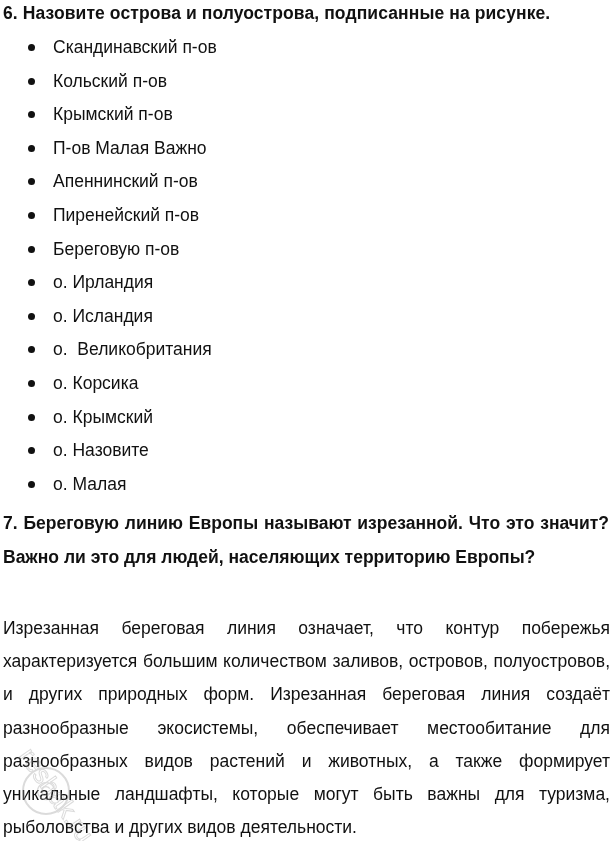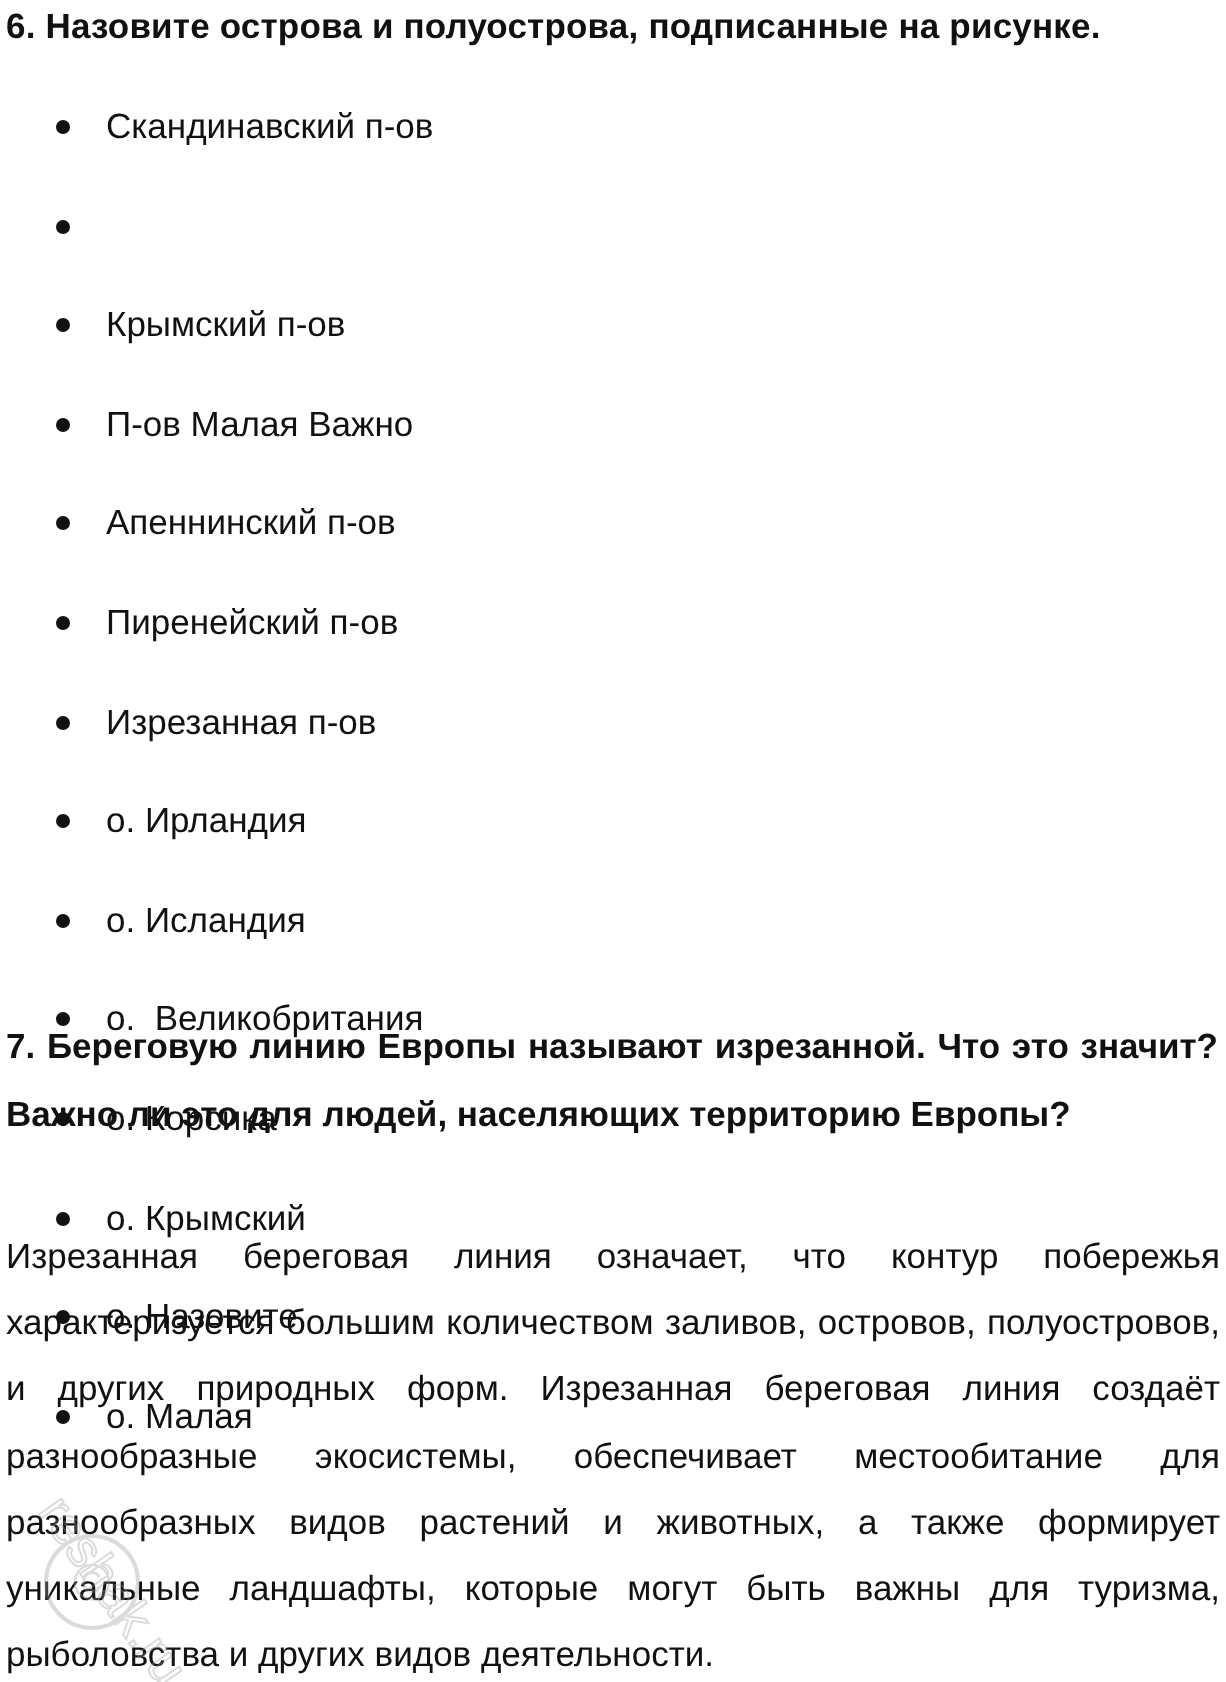--- a/index.html
+++ b/index.html
@@ -41,21 +41,20 @@
       padding: 0;
       list-style: none;
     }
     .bullet-list li {
       position: relative;
       height: 33.6px;
       line-height: 33.6px;
       font-size: 17.5px;
       padding-left: 53px;
       white-space: pre;
-      margin-top: 16px;
     }
     .bullet-list li .dot {
       position: absolute;
       left: 28px;
       top: 13px;
       width: 7px;
       height: 7px;
       border-radius: 50%;
       background: #111111;
     }
@@ -117,26 +116,26 @@
   </style>
 </head>
 <body>
 
 <div class="page">
 
   <div class="q6-title">6. Назовите острова и полуострова, подписанные на рисунке.</div>
 
   <ul class="bullet-list">
     <li><span class="dot"></span><span>Скандинавский п-ов</span></li>
-    <li><span class="dot"></span></li>
+    <li><span class="dot"></span><span>Кольский п-ов</span></li>
     <li><span class="dot"></span><span>Крымский п-ов</span></li>
     <li><span class="dot"></span><span>П-ов Малая Важно</span></li>
     <li><span class="dot"></span><span>Апеннинский п-ов</span></li>
     <li><span class="dot"></span><span>Пиренейский п-ов</span></li>
-    <li><span class="dot"></span><span>Изрезанная п-ов</span></li>
+    <li><span class="dot"></span><span>Береговую п-ов</span></li>
     <li><span class="dot"></span><span>о. Ирландия</span></li>
     <li><span class="dot"></span><span>о. Исландия</span></li>
     <li><span class="dot"></span><span>о.  Великобритания</span></li>
     <li><span class="dot"></span><span>о. Корсика</span></li>
     <li><span class="dot"></span><span>о. Крымский</span></li>
     <li><span class="dot"></span><span>о. Назовите</span></li>
     <li><span class="dot"></span><span>о. Малая</span></li>
   </ul>
 
   <div class="q7-title">7. Береговую линию Европы называют изрезанной. Что это значит? Важно ли это для людей, населяющих территорию Европы?</div>

